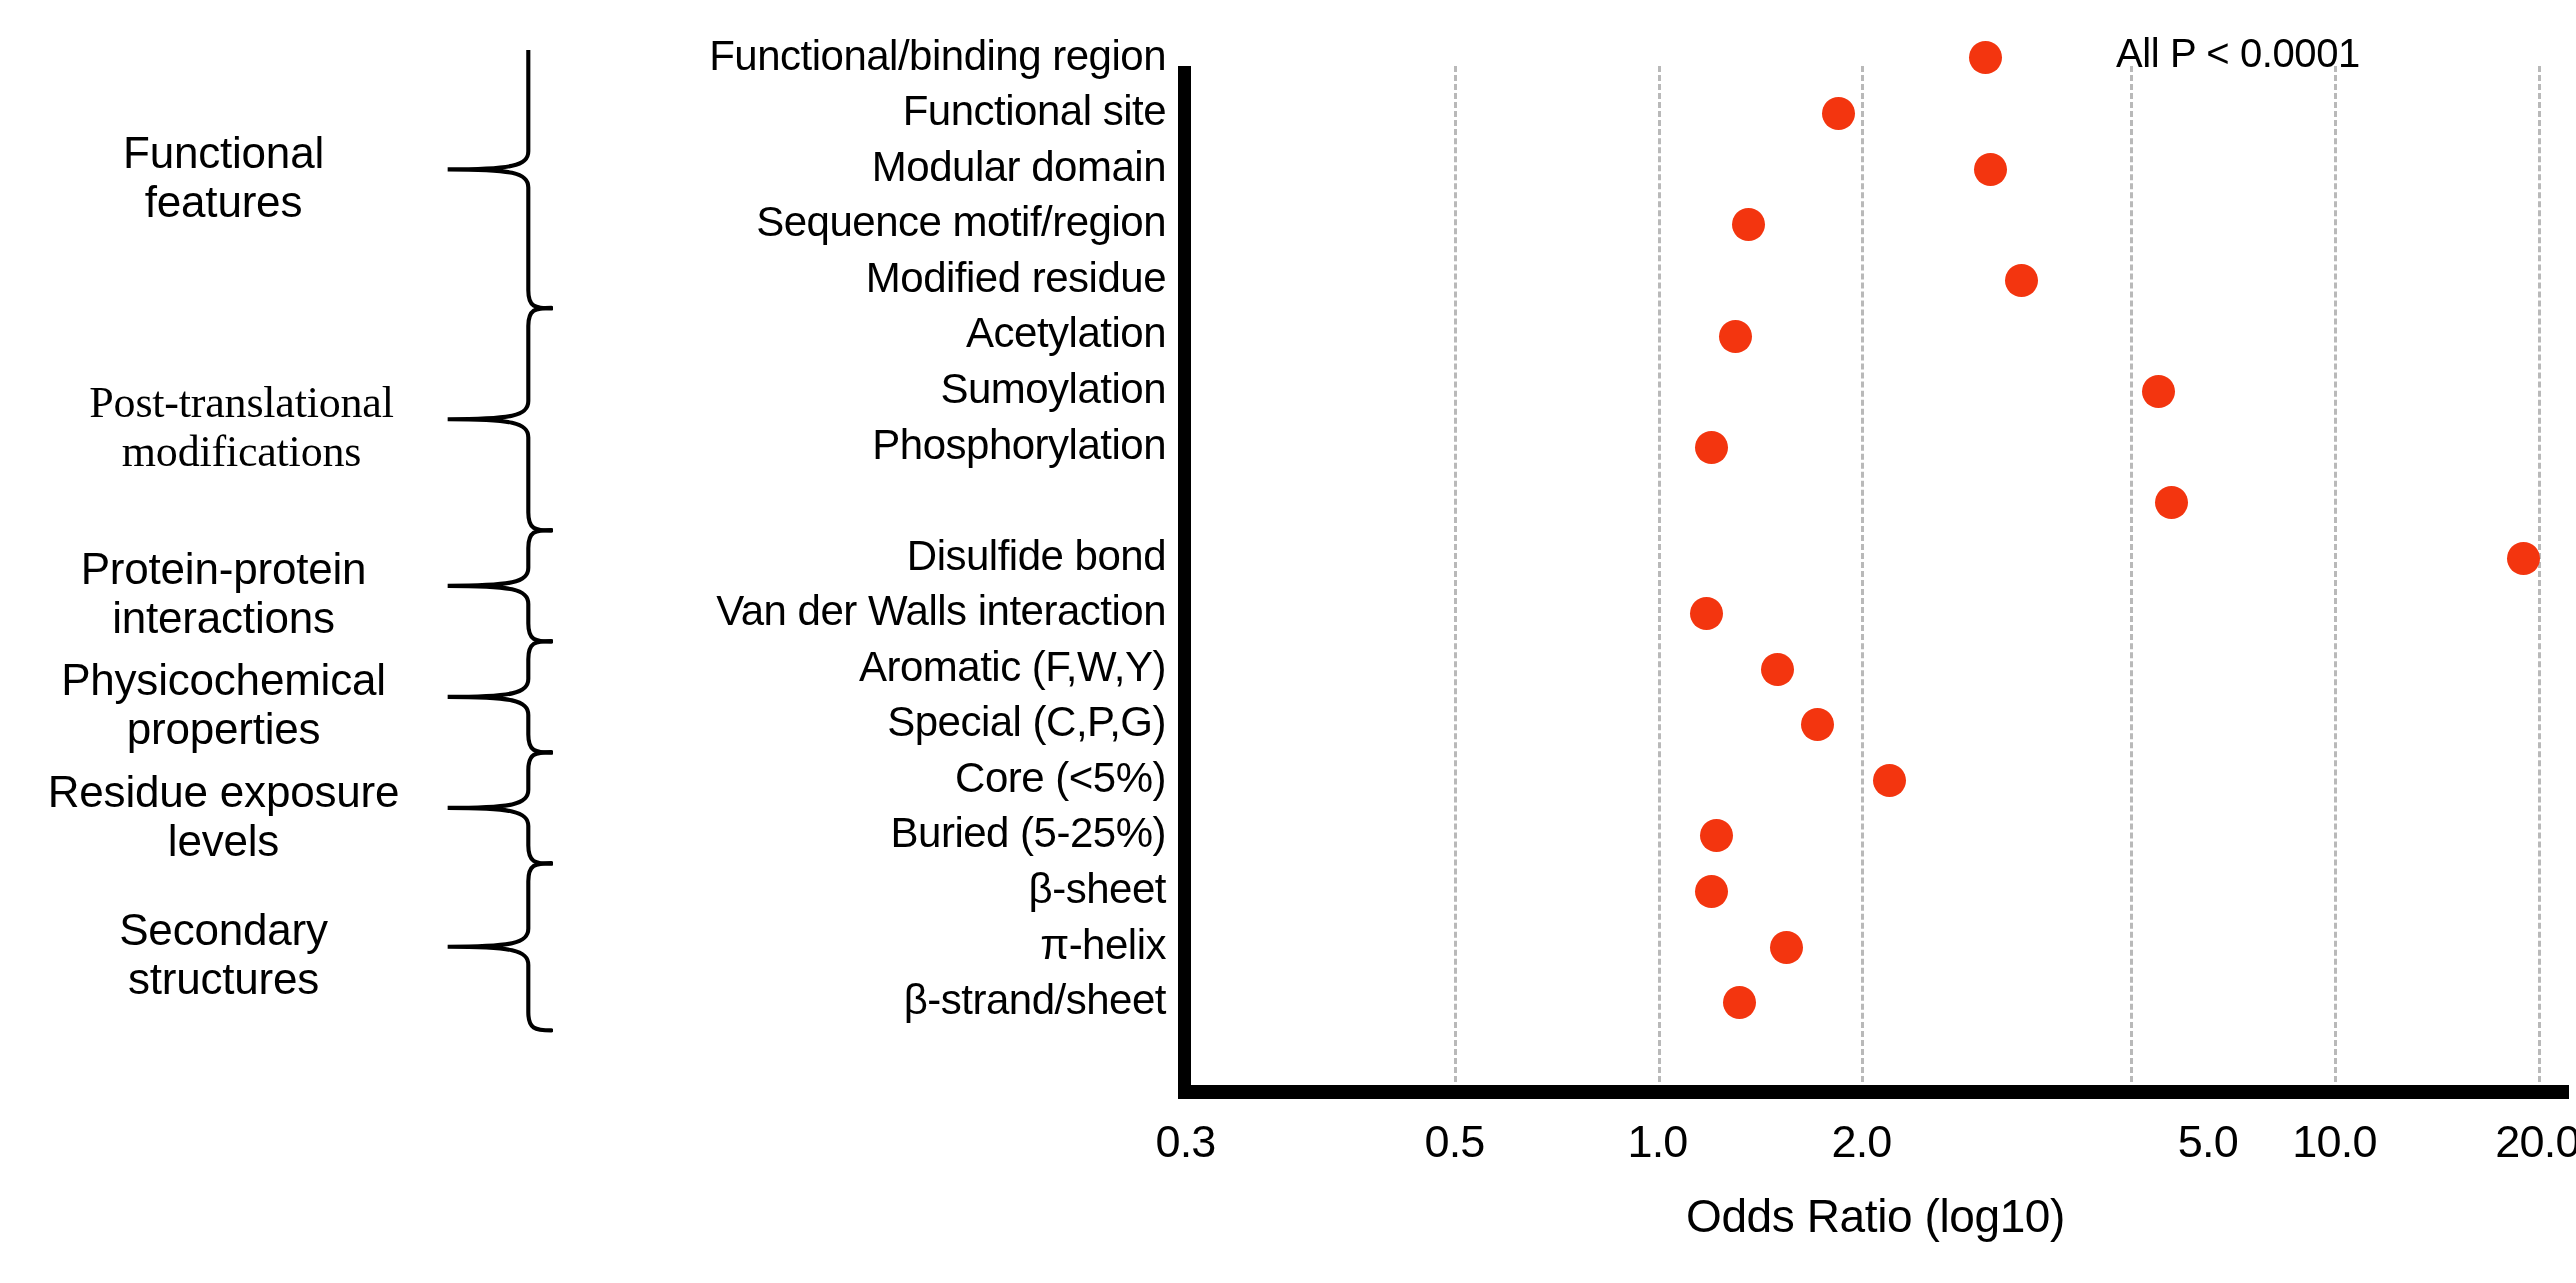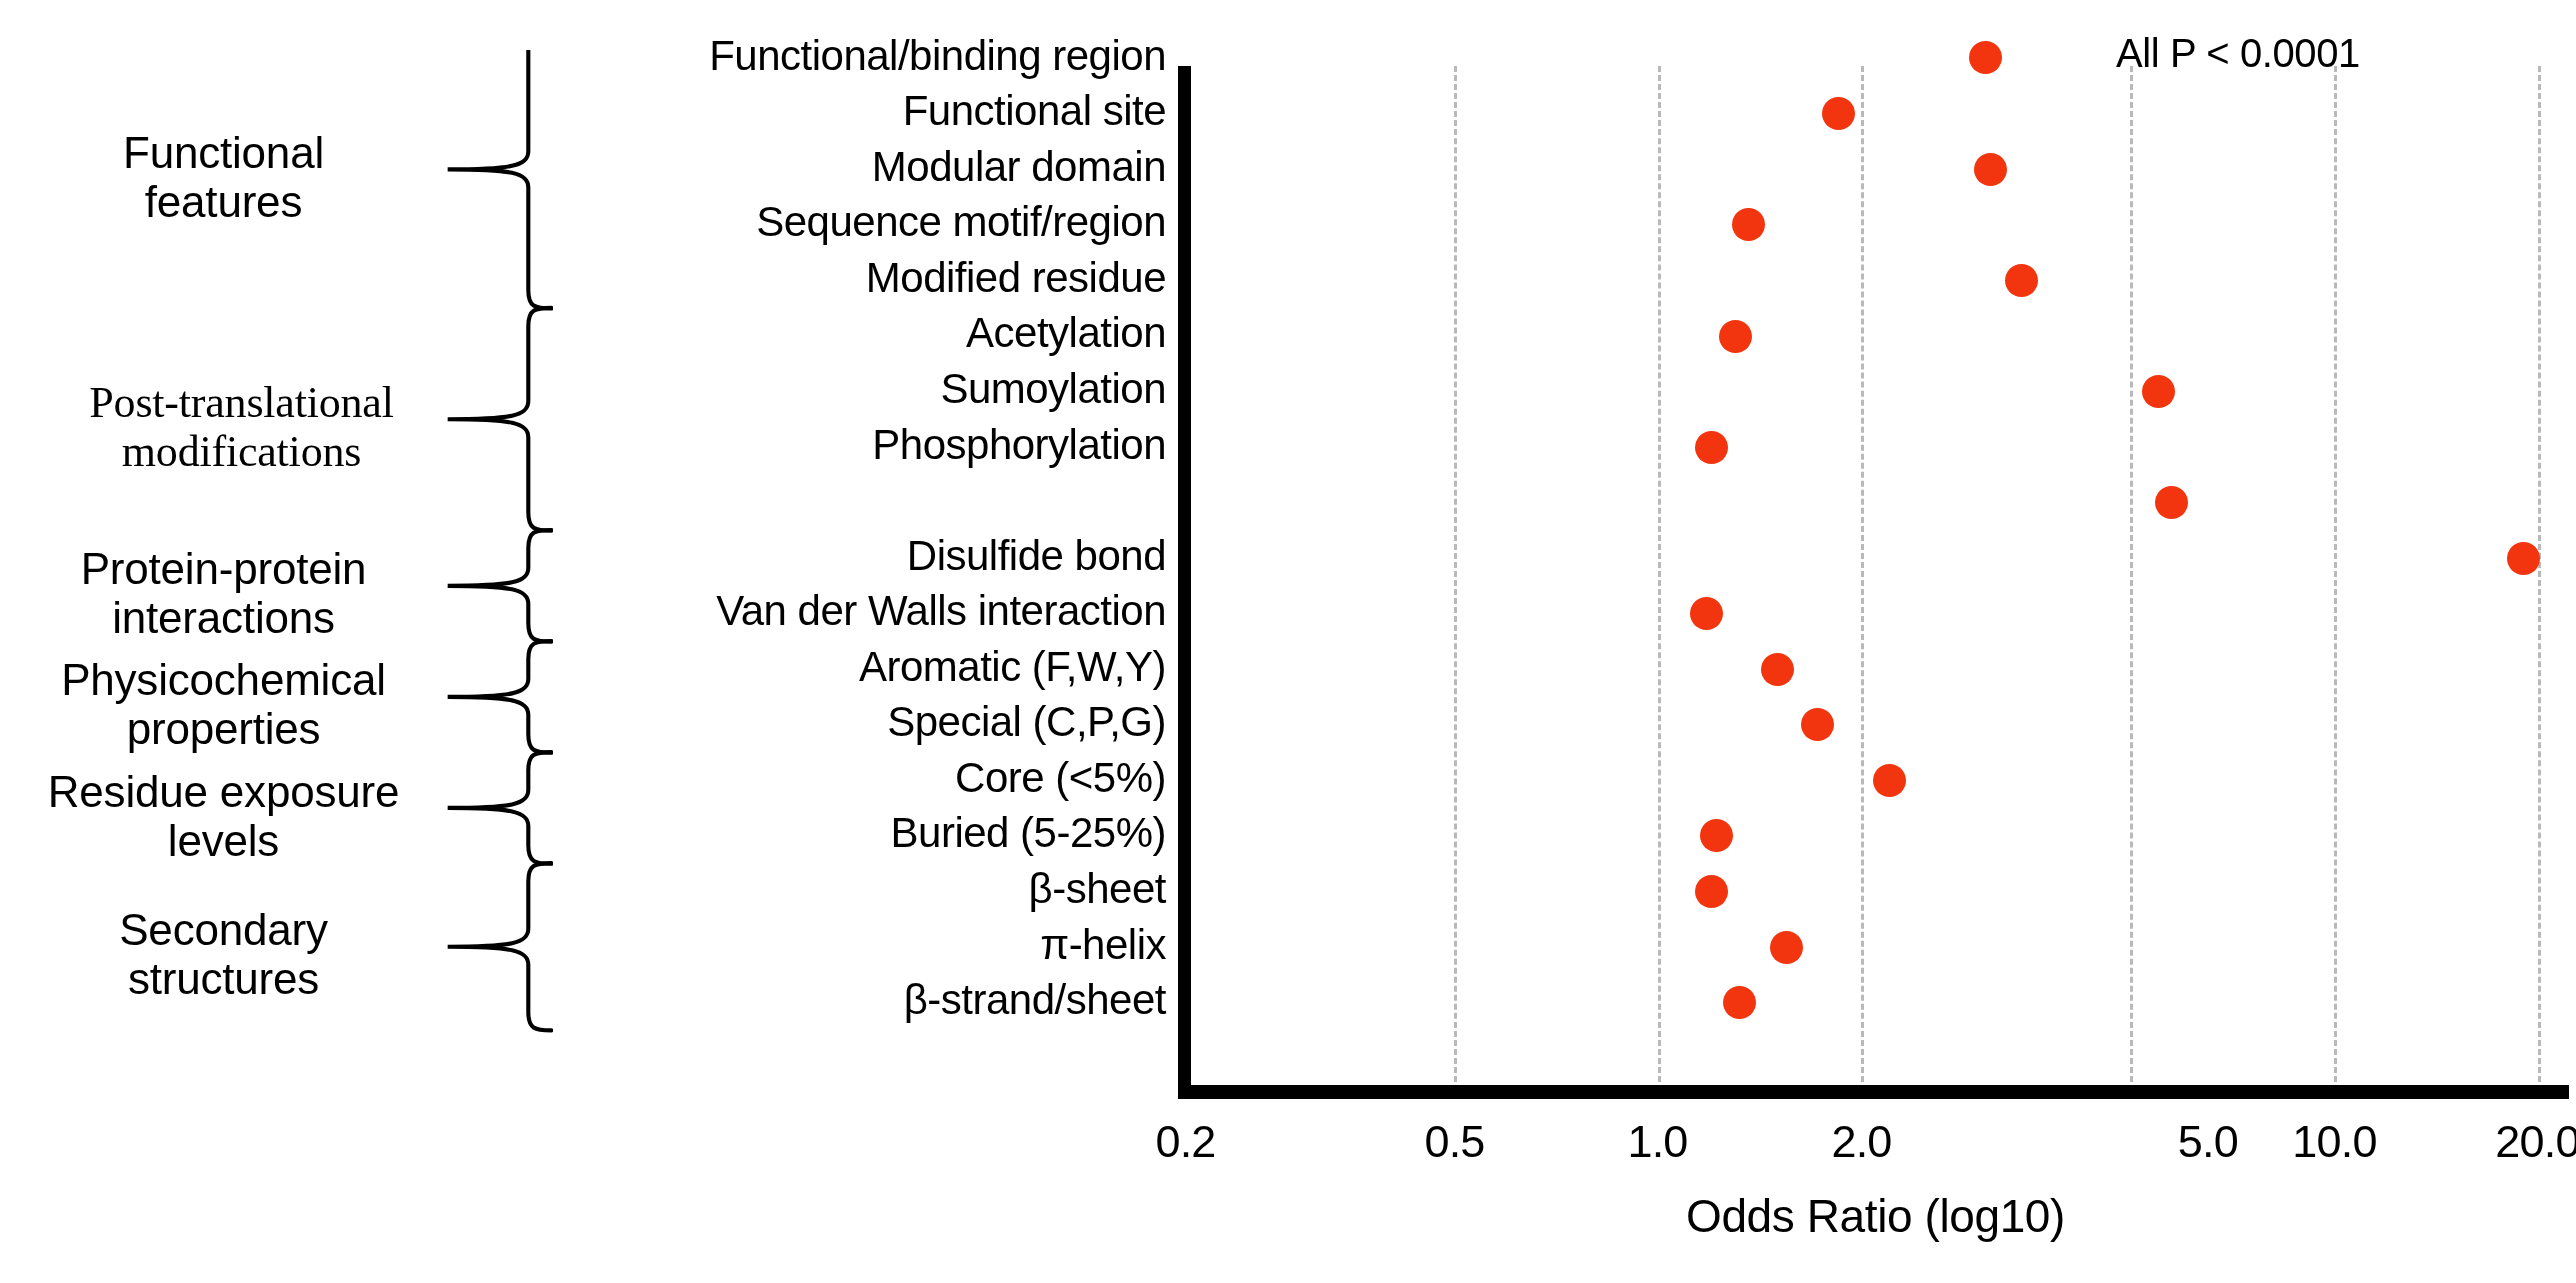--- a/index.html
+++ b/index.html
@@ -162,21 +162,21 @@
       <div class="dot" title="Special (C,P,G): 1.72" style="left: 632px; top: 658px; background: rgb(243, 53, 15);"></div>
       <div class="dot" title="Core (&lt;5%): 2.2" style="left: 704px; top: 714px; background: rgb(243, 53, 15);"></div>
       <div class="dot" title="Buried (5-25%): 1.22" style="left: 531px; top: 769px; background: rgb(243, 53, 15);"></div>
       <div class="dot" title="β-sheet: 1.2" style="left: 526px; top: 825px; background: rgb(243, 53, 15);"></div>
       <div class="dot" title="π-helix: 1.55" style="left: 601px; top: 881px; background: rgb(243, 53, 15);"></div>
       <div class="dot" title="β-strand/sheet: 1.32" style="left: 554px; top: 936px; background: rgb(243, 53, 15);"></div>
     </div>
   <div id="yaxis"></div>
   <div id="xaxis"></div>
   <div id="ticks">
-      <div class="tick" style="left: 1185px;">0.2</div>
+      <div class="tick" style="left: 1185px;">0.3</div>
       <div class="tick" style="left: 1454px;">0.5</div>
       <div class="tick" style="left: 1657px;">1.0</div>
       <div class="tick" style="left: 1861px;">2.0</div>
       <div class="tick" style="left: 2130px; text-align: right;">5.0</div>
       <div class="tick" style="left: 2334px;">10.0</div>
       <div class="tick" style="left: 2537px;">20.0</div>
     </div>
 
   <div id="xtitle">Odds Ratio (log10)</div>
 

